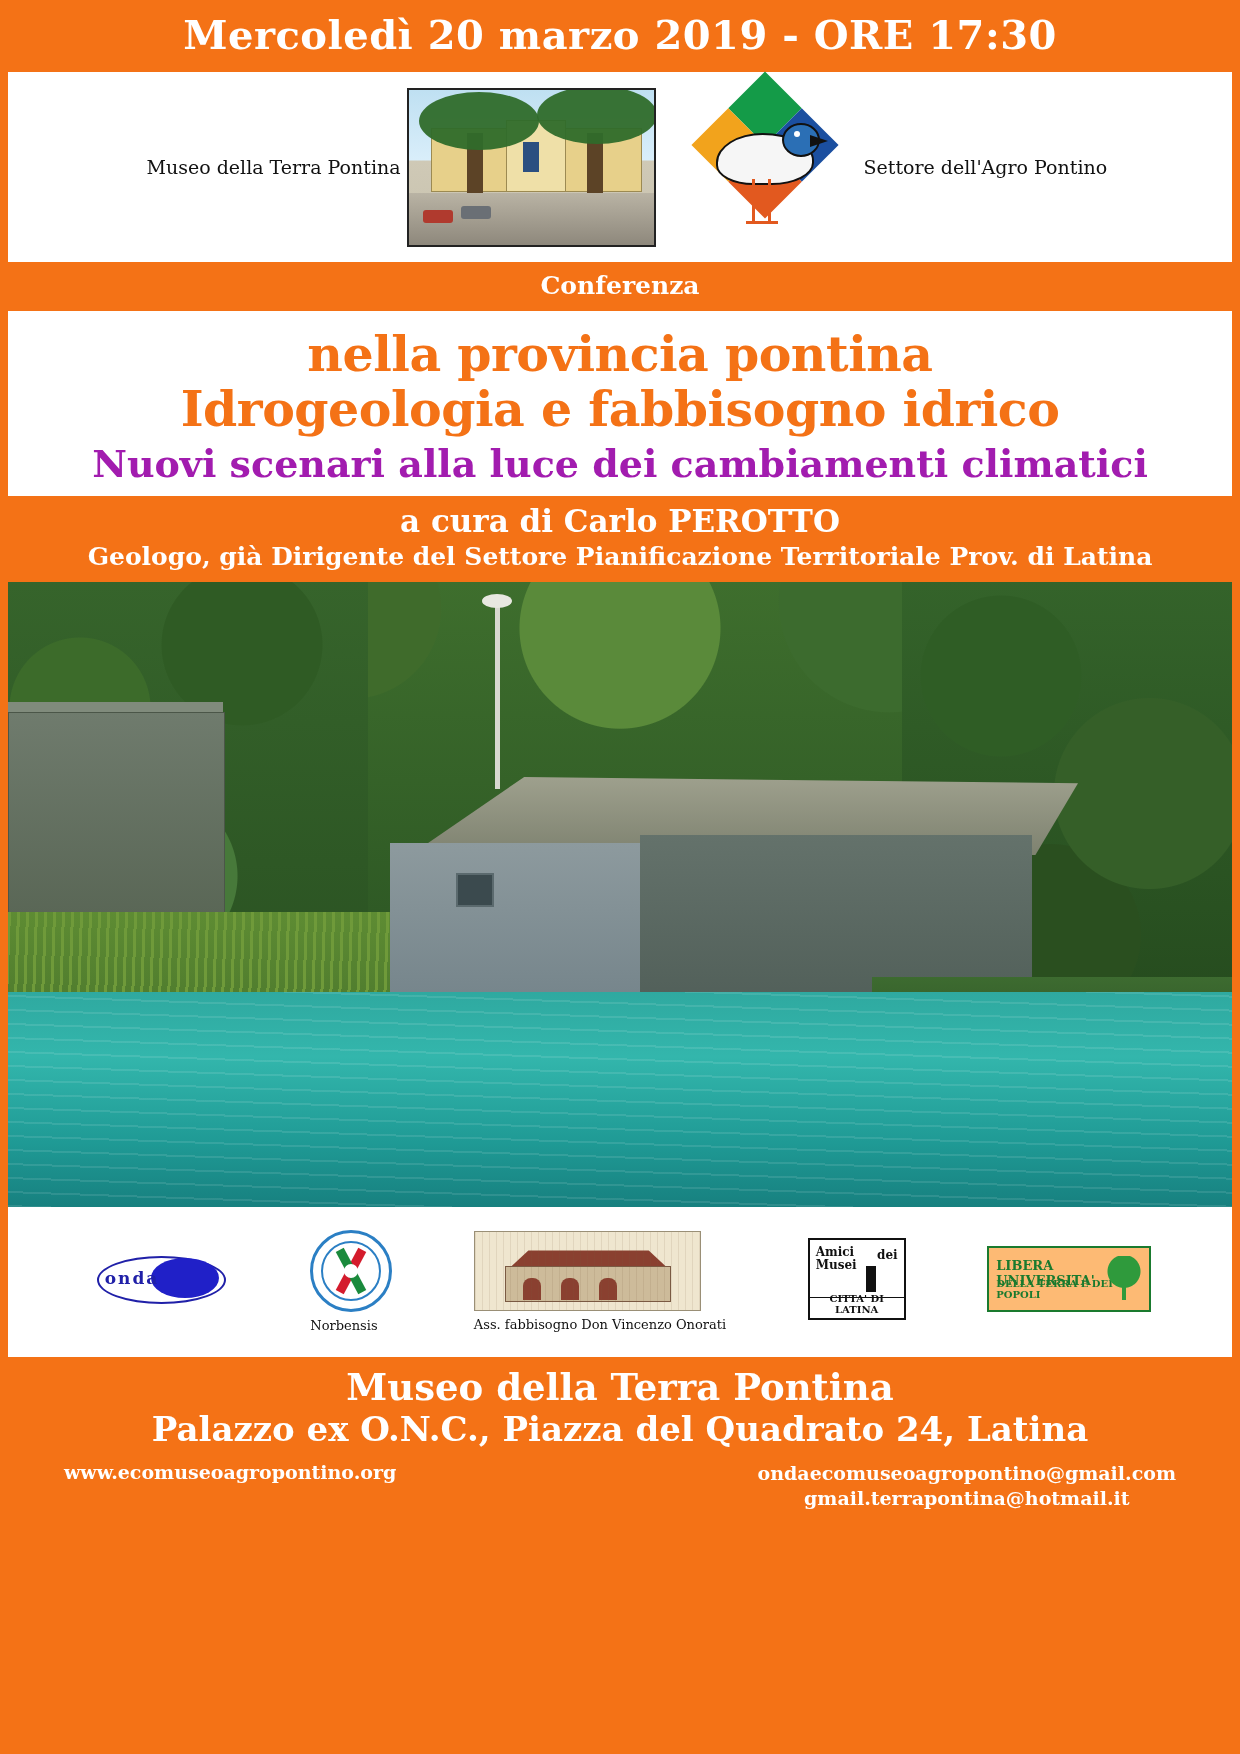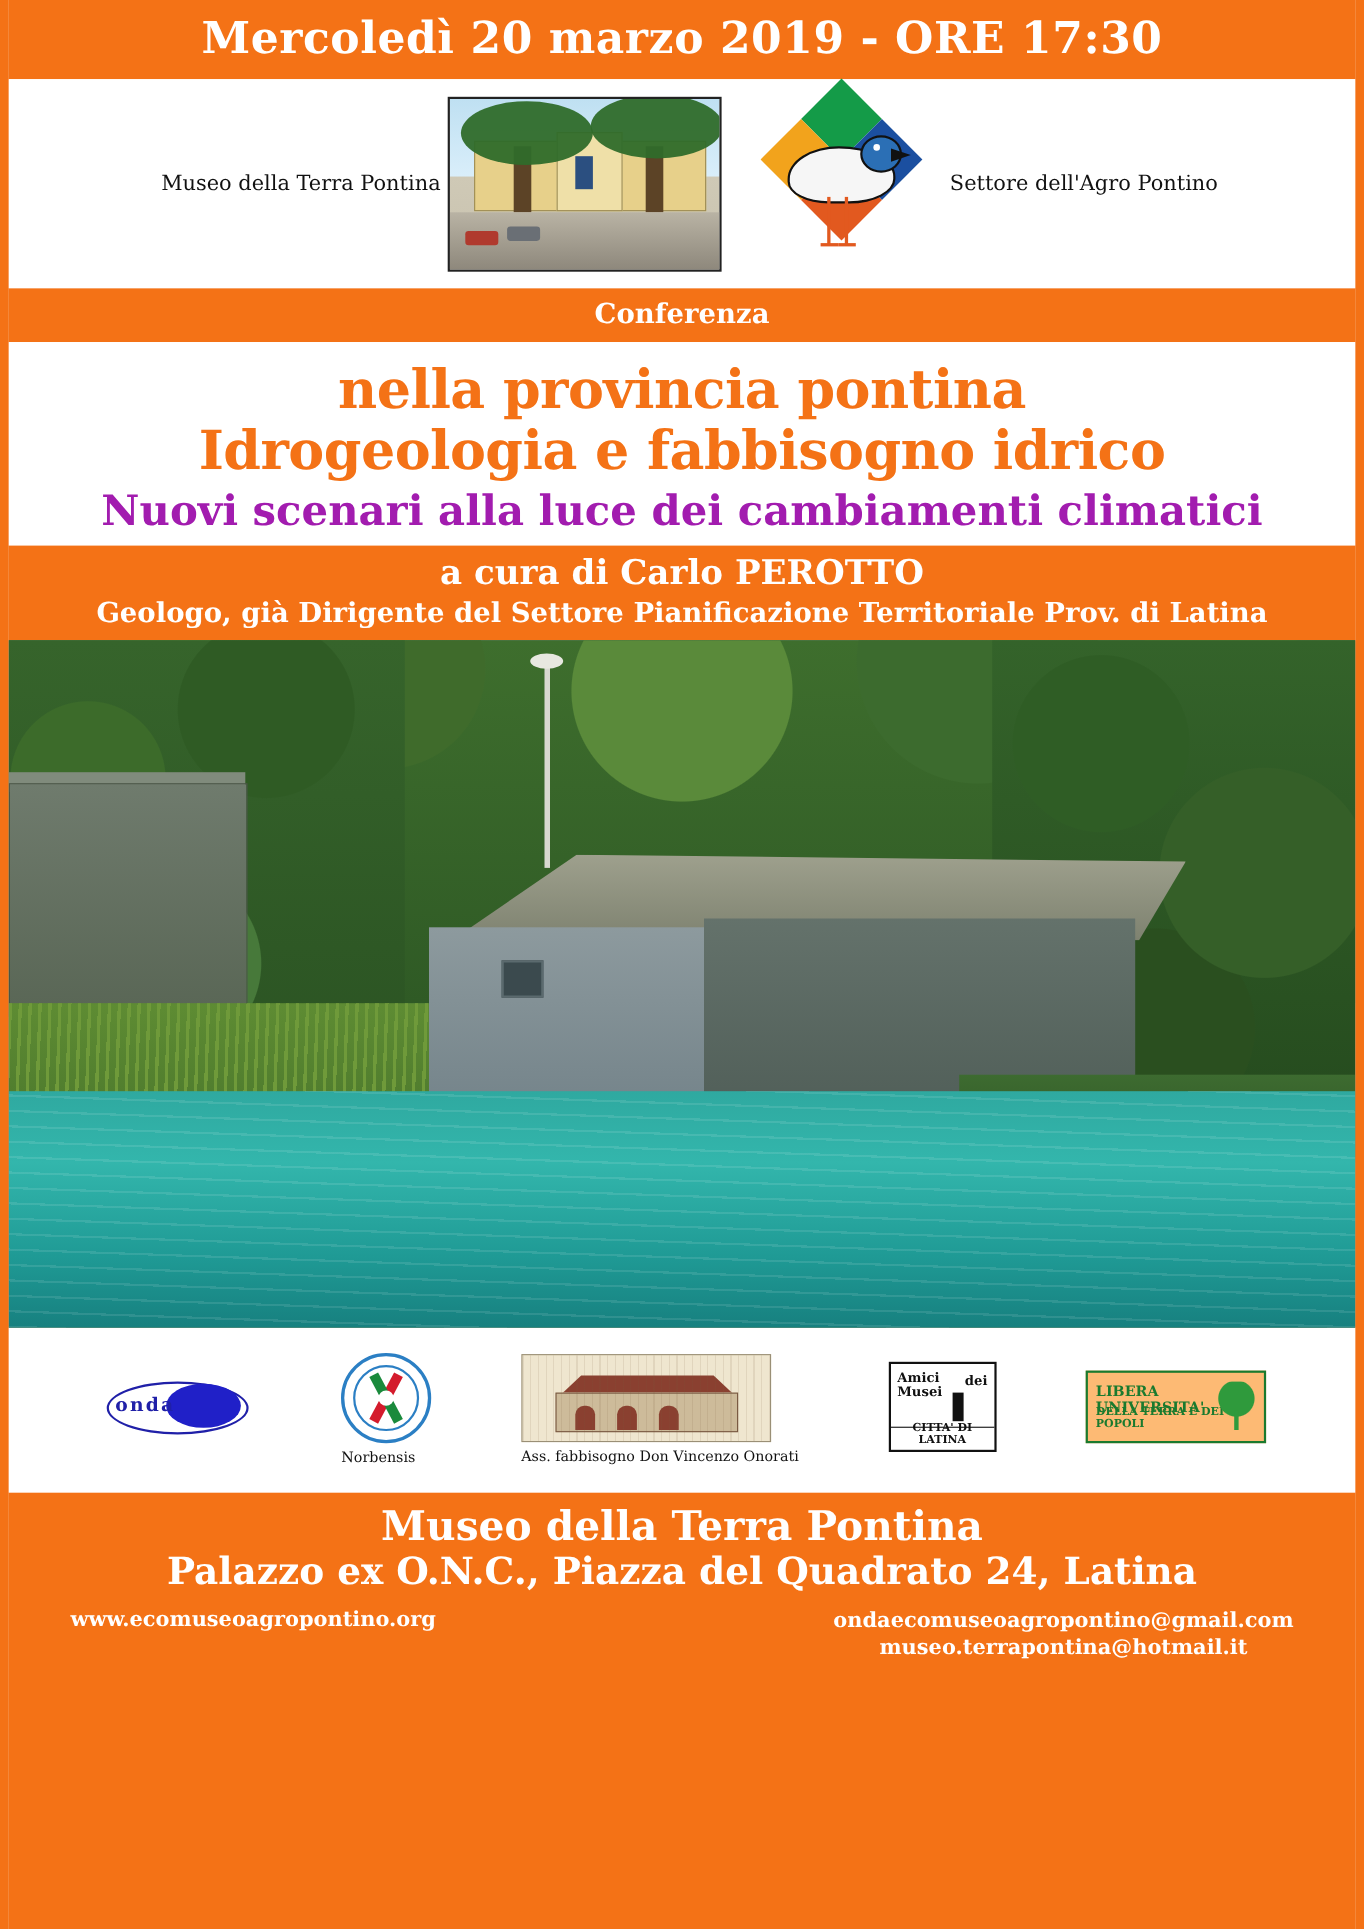--- a/index.html
+++ b/index.html
@@ -447,18 +447,18 @@
 
   </div>
 
   <div class="footer">
     <div class="f-line1">Museo della Terra Pontina</div>
     <div class="f-line3">Palazzo ex O.N.C., Piazza del Quadrato 24, Latina</div>
     <div class="f-contacts">
       <div class="f-web">www.ecomuseoagropontino.org</div>
       <div class="f-emails">
         <div>ondaecomuseoagropontino@gmail.com</div>
-        <div>museo.terrapontina@hotmail.it</div>
+        <div>gmail.terrapontina@hotmail.it</div>
       </div>
     </div>
   </div>
 
 </div>
 
 </body></html>

